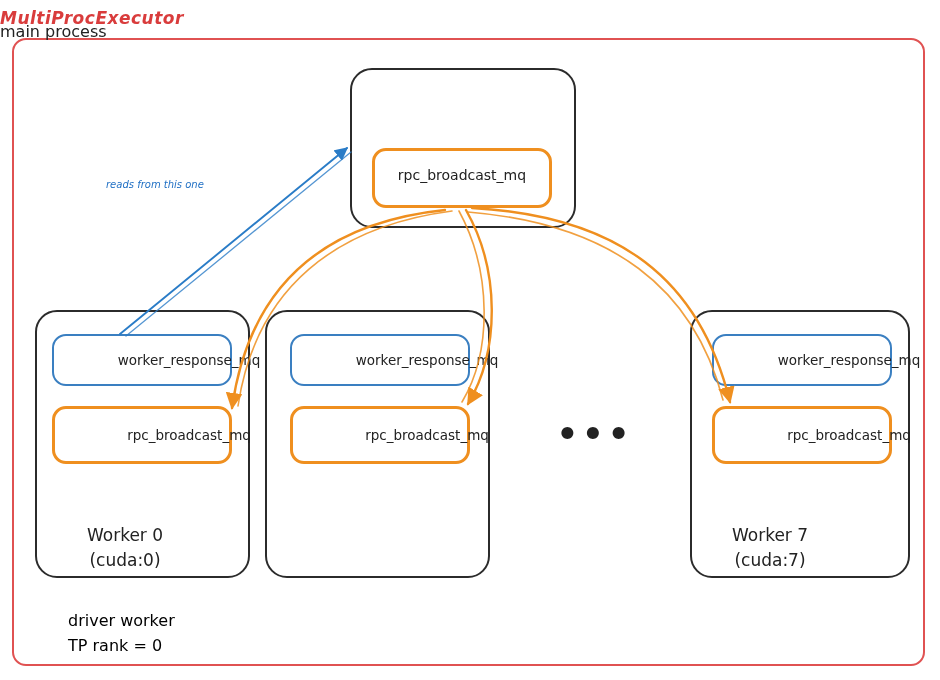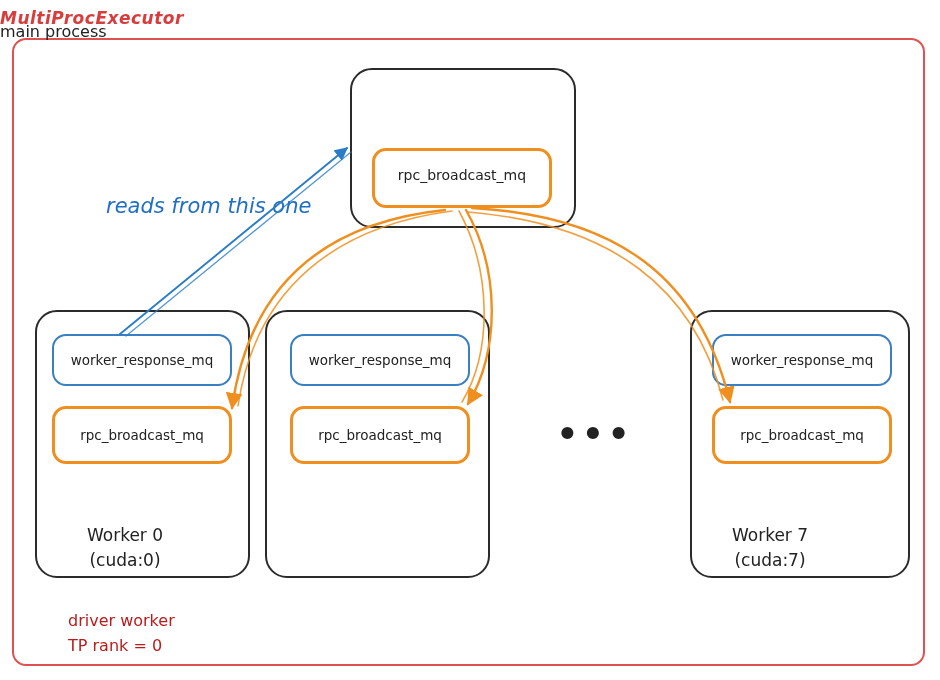--- a/index.html
+++ b/index.html
@@ -92,20 +92,21 @@
   #worker-7-resp-box { left: 712px; width: 180px; }
 
   .worker-rpc-box { top: 406px; height: 58px; }
   #worker-0-rpc-box { left: 52px;  width: 180px; }
   #worker-1-rpc-box { left: 290px; width: 180px; }
   #worker-7-rpc-box { left: 712px; width: 180px; }
 
   .mq-label {
     font-size: 13.5px;
     text-align: center;
+    margin-left: 47px;
   }
   .resp-label { top: 352px; height: 18px; }
   #worker-0-resp-label { left: 52px;  width: 180px; }
   #worker-1-resp-label { left: 290px; width: 180px; }
   #worker-7-resp-label { left: 712px; width: 180px; }
 
   .rpc-label { top: 427px; height: 18px; }
   #worker-0-rpc-label { left: 52px;  width: 180px; }
   #worker-1-rpc-label { left: 290px; width: 180px; }
   #worker-7-rpc-label { left: 712px; width: 180px; }
@@ -129,31 +130,31 @@
     user-select: none;
   }
 
   
   #driver-note {
     position: absolute;
     left: 68px; top: 608px;
     font-family: "DejaVu Sans", sans-serif;
     font-size: 16px;
     line-height: 25px;
-    color: #b91c1c;
+    color: #000000;
     white-space: pre;
     user-select: none;
   }
 
   
   #reads-note {
     position: absolute;
-    left: 106px; top: 194px;
-    font-family: "DejaVu Sans", sans-serif;
-    font-size: 21px;
+    left: 106px; top: 179px;
+    font-family: "DejaVu Sans", sans-serif;
+    font-size: 10px;
     font-style: italic;
     color: #1f6fc4;
     white-space: nowrap;
     user-select: none;
   }
 
   
   #arrow-layer {
     position: absolute;
     left: 0; top: 0;

